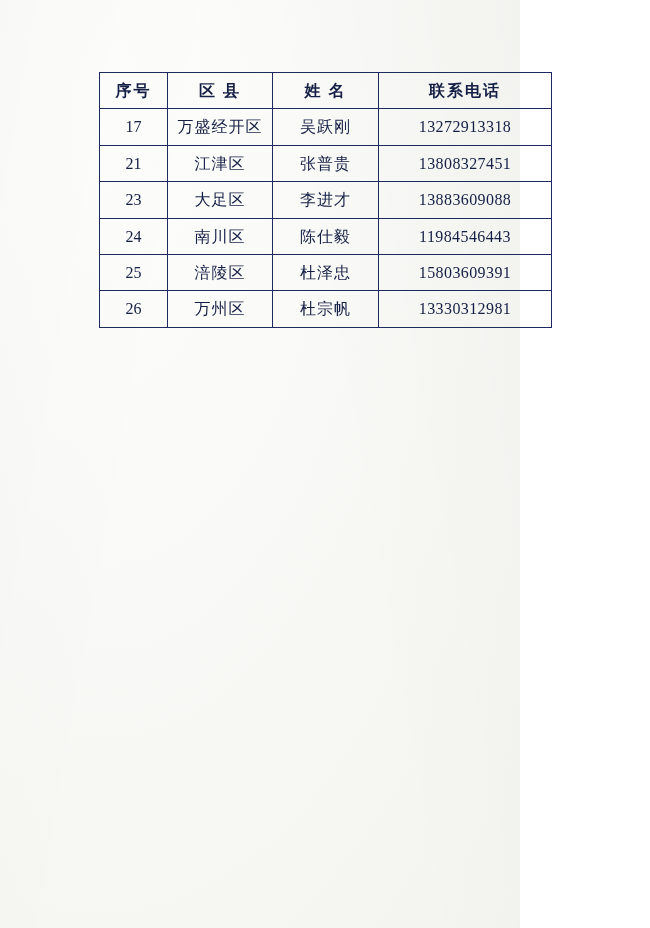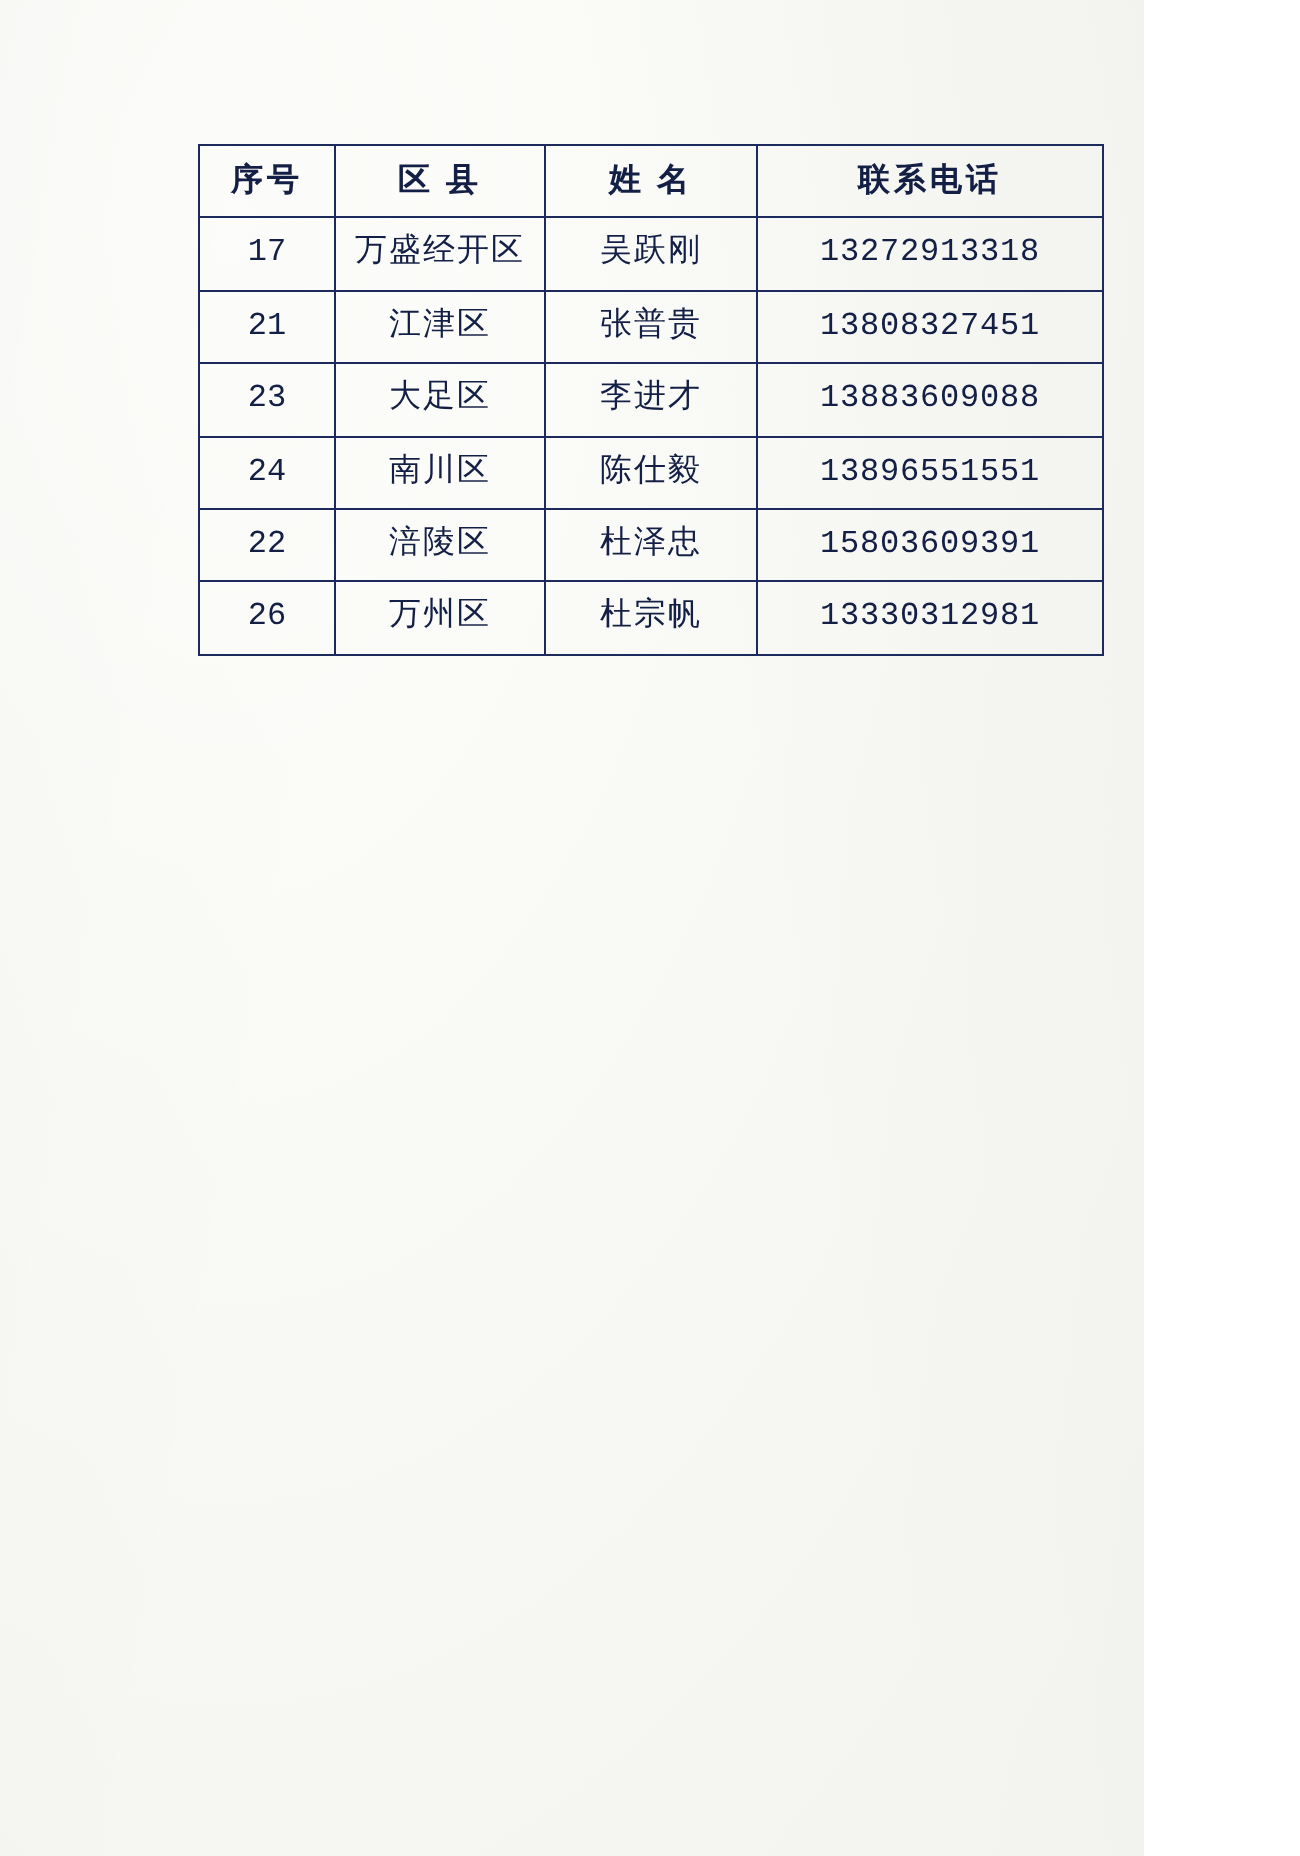--- a/index.html
+++ b/index.html
@@ -8,21 +8,21 @@
   }
   body {
     width: 650px;
     height: 928px;
     background: #ffffff;
     font-family: "Liberation Serif", serif;
     overflow: hidden;
   }
   .page {
     position: relative;
-    width: 572px;
+    width: 520px;
     height: 928px;
     background:
       radial-gradient(ellipse at 20% 12%, #fdfdfb 0%, #f7f7f4 60%, #f3f3f0 100%);
   }
   
   .page::before {
     content: "";
     position: absolute;
     inset: 0;
     background:
@@ -53,21 +53,20 @@
     white-space: nowrap;
   }
   table.roster thead th {
     font-weight: bold;
     font-size: 16px;
     letter-spacing: 2px;
   }
   table.roster tbody td {
     font-weight: normal;
     font-size: 16px;
-    font-family: Liberation Mono, monospace;
   }
   .col-seq { width: 68px; }
   .col-dist { width: 105px; }
   .col-name { width: 106px; }
   .col-phone { width: 173px; }
 
   td.seq {
     font-size: 16px;
     letter-spacing: 0px;
   }
@@ -118,24 +117,24 @@
         <tr>
           <td class="seq">23</td>
           <td class="dist">大足区</td>
           <td class="name">李进才</td>
           <td class="phone">13883609088</td>
         </tr>
         <tr>
           <td class="seq">24</td>
           <td class="dist">南川区</td>
           <td class="name">陈仕毅</td>
-          <td class="phone">13896551551</td>
+          <td class="phone">11984546443</td>
         </tr>
         <tr>
-          <td class="seq">22</td>
+          <td class="seq">25</td>
           <td class="dist">涪陵区</td>
           <td class="name">杜泽忠</td>
           <td class="phone">15803609391</td>
         </tr>
         <tr>
           <td class="seq">26</td>
           <td class="dist">万州区</td>
           <td class="name">杜宗帆</td>
           <td class="phone">13330312981</td>
         </tr>

